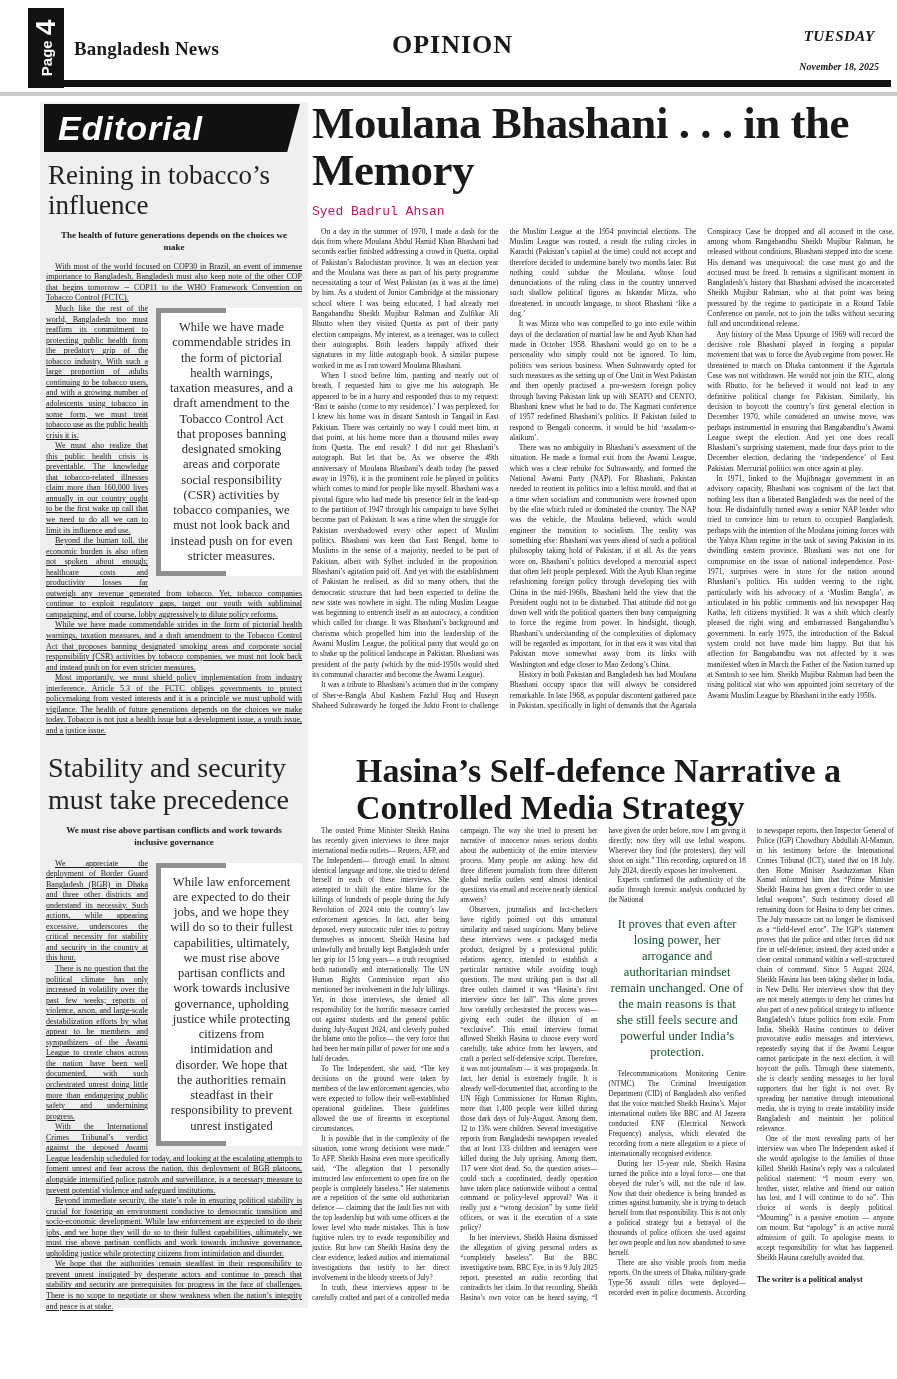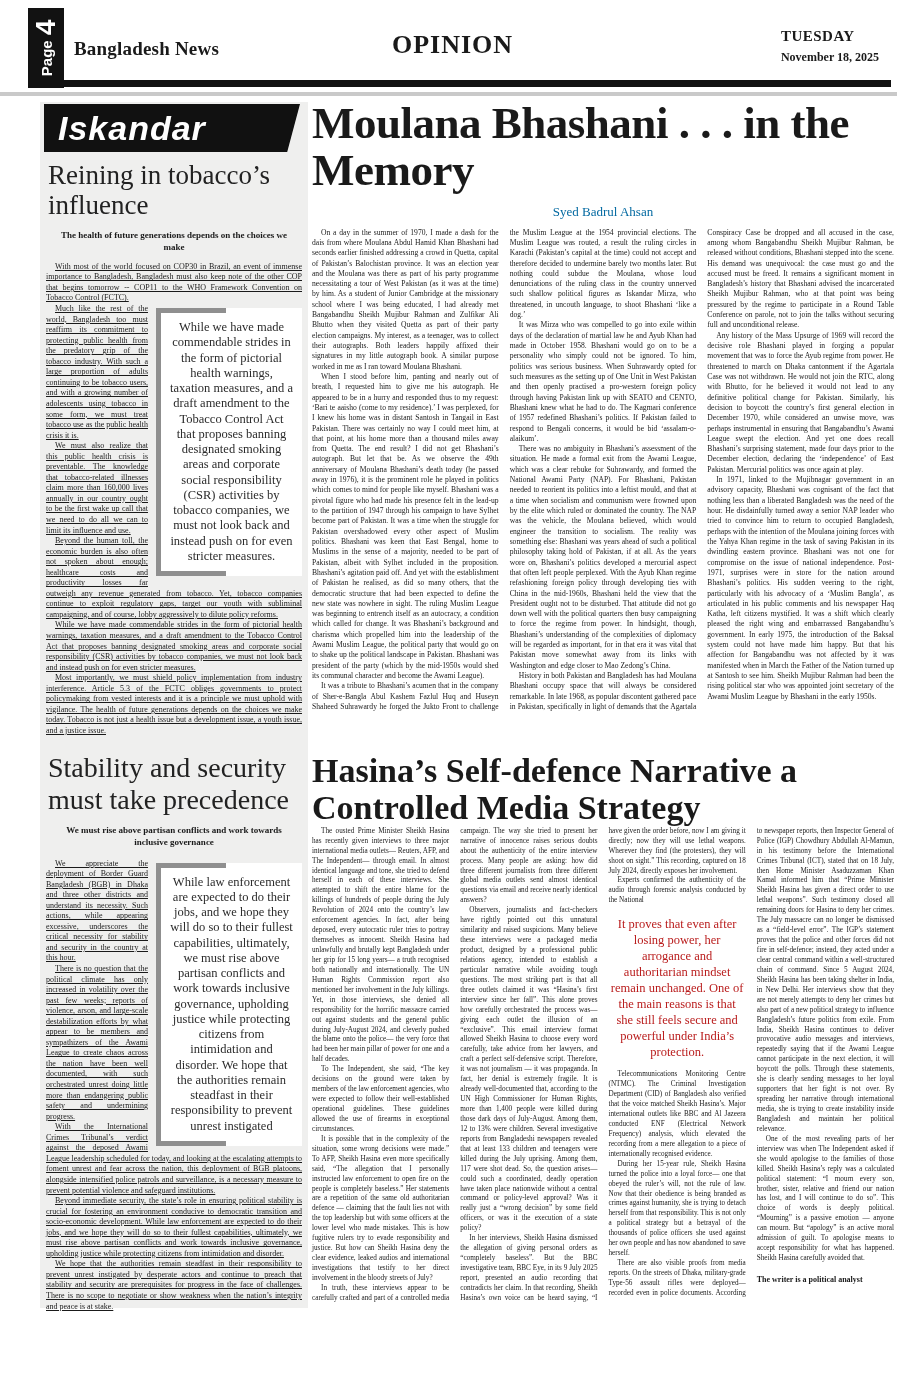--- a/index.html
+++ b/index.html
@@ -5,23 +5,23 @@
   * { margin:0; padding:0; box-sizing:border-box; }
   html,body { width:897px; height:1379px; background:#fff; font-family:"Liberation Serif", serif; color:#1a1a1a; position:relative; overflow:hidden; }
 
   
   .page-tab { position:absolute; left:28px; top:8px; width:36px; height:80px; background:#121212; z-index:3; }
   .page-tab-inner { position:absolute; left:50%; top:50%; transform:translate(-50%,-50%) rotate(-90deg); white-space:nowrap; color:#fff; font-family:"Liberation Sans", sans-serif; font-weight:bold; display:flex; align-items:center; gap:5px; }
   .page-tab .page-label { font-size:15px; }
   .page-tab .page-num { font-size:28px; line-height:1; }
   .masthead { position:absolute; left:74px; top:38px; font-size:19px; font-weight:bold; letter-spacing:.2px; font-family:"Liberation Serif", serif; }
   .section-title { position:absolute; left:8px; right:0; top:30px; text-align:center; font-size:26px; font-weight:bold; letter-spacing:1px; }
-  .dateline { position:absolute; right:18px; top:28px; text-align:left; }
+  .dateline { position:absolute; right:18px; top:28px; text-align:center;font-style:italic; }
   .dateline .day { font-size:15px; font-weight:bold; letter-spacing:.5px; }
-  .dateline .date { font-size:12px; font-weight:bold; margin-top:5px; }
+  .dateline .date { font-size:10px; font-weight:bold; margin-top:16px; }
   .header-bar-black { position:absolute; left:62px; right:6px; top:80px; height:7px; background:#121212; }
   .header-bar-gray { position:absolute; left:0; right:0; top:92px; height:4px; background:#c9c9c9; }
 
   
   .left-panel { position:absolute; left:40px; top:102px; width:268px; height:1206px; background:#efefee; padding:0 6px; }
   .editorial-banner { position:relative; margin:2px 0 8px -2px; width:256px; height:48px; background:#111; clip-path:polygon(0 0,100% 0,95% 100%,0 100%); display:flex; align-items:center; padding-left:14px; }
   .editorial-banner span { color:#fff; font-family:"Liberation Sans", sans-serif; font-style:italic; font-weight:bold; font-size:34px; letter-spacing:1px; }
   .ed-headline { font-size:27px; line-height:1.12; font-weight:normal; color:#222; margin:6px 2px 10px 2px; }
   .ed-subhead { font-size:9px; font-weight:bold; text-align:center; margin:4px 6px 8px 6px; line-height:1.3; }
   .ed-body { font-size:8px; line-height:1.32; text-align:justify; }
@@ -30,28 +30,28 @@
   .quote-box::before, .quote-box::after { content:""; position:absolute; left:0; width:46%; height:5px; background:#8f8f8f; }
   .quote-box::before { top:0; }
   .quote-box::after { bottom:0; }
   .stability { margin-top:16px; }
   .stability .ed-headline { font-size:28px; }
   .stability .ed-subhead { margin:6px 14px 10px 14px; }
 
   
   .bhashani { position:absolute; left:312px; top:100px; width:582px; }
   .main-headline { font-size:45px; line-height:1.04; font-weight:bold; letter-spacing:-.5px; }
-  .byline { text-align:center; font-size:13px; color:#0369a1; margin:10px 0 8px 0; }
+  .byline { font-size:13px; color:#be185d; margin:10px 0 8px 0;font-family:Liberation Mono, monospace; }
   .cols-3 { column-count:3; column-gap:11px; font-size:7.6px; line-height:1.36; text-align:justify; }
   .cols-3 p, .cols-4 p { text-indent:9px; }
   .hasina { position:absolute; left:312px; top:752px; width:582px; }
-  .hasina .main-headline { font-size:34px; line-height:1.1; letter-spacing:0; }
+  .hasina .main-headline { font-size:34px; line-height:1.1; letter-spacing:0;margin-left:44px; }
   .hasina .byline { margin:8px 0 7px 0; }
   .cols-4 { column-count:4; column-gap:11px; font-size:7.2px; line-height:1.38; text-align:justify; }
-  .inline-quote { font-size:12.5px; line-height:1.28; text-align:center; margin:10px 2px; color:#b91c1c; text-indent:0; }
+  .inline-quote { font-size:12.5px; line-height:1.28; text-align:center; margin:10px 2px; color:#14532d; text-indent:0; }
   .writer-footer { font-weight:bold; text-align:left; margin-top:10px; font-size:8px; }
   .flow { display:block; }
 </style>
 </head>
 <body>
 
 <div class="page-tab">
   <div class="page-tab-inner">
     <span class="page-label">Page</span>
     <span class="page-num">4</span>
@@ -62,21 +62,21 @@
 <div class="dateline">
   <div class="day">TUESDAY</div>
   <div class="date">November 18, 2025</div>
 </div>
 <div class="header-bar-black"></div>
 <div class="header-bar-gray"></div>
 
 <div class="left-panel">
 
   <div class="editorial-banner">
-    <span>Iskandar</span>
+    <span>Editorial</span>
   </div>
 
   <div>
     <h2 class="ed-headline">Reining in tobacco’s influence</h2>
     <div class="ed-subhead">The health of future generations depends on the choices we make</div>
     <div class="ed-body">
       <div class="flow">
           <p>With most of the world focused on COP30 in Brazil, an event of immense importance to Bangladesh, Bangladesh must also keep note of the other COP that begins tomorrow --  COP11 to the WHO Framework Convention on Tobacco Control (FCTC).</p>
         </div>
       <blockquote class="quote-box">While we have made commendable strides in the form of pictorial health warnings, taxation measures, and a draft amendment to the Tobacco Control Act that proposes banning designated smoking areas and corporate social responsibility (CSR) activities by tobacco companies, we must not look back and instead push on for even stricter measures.</blockquote>

